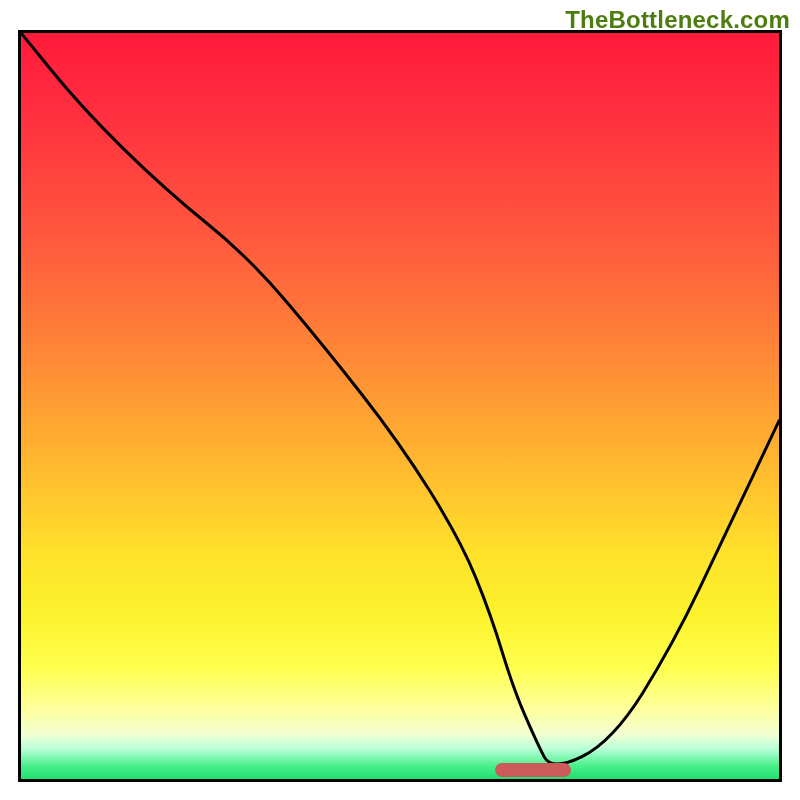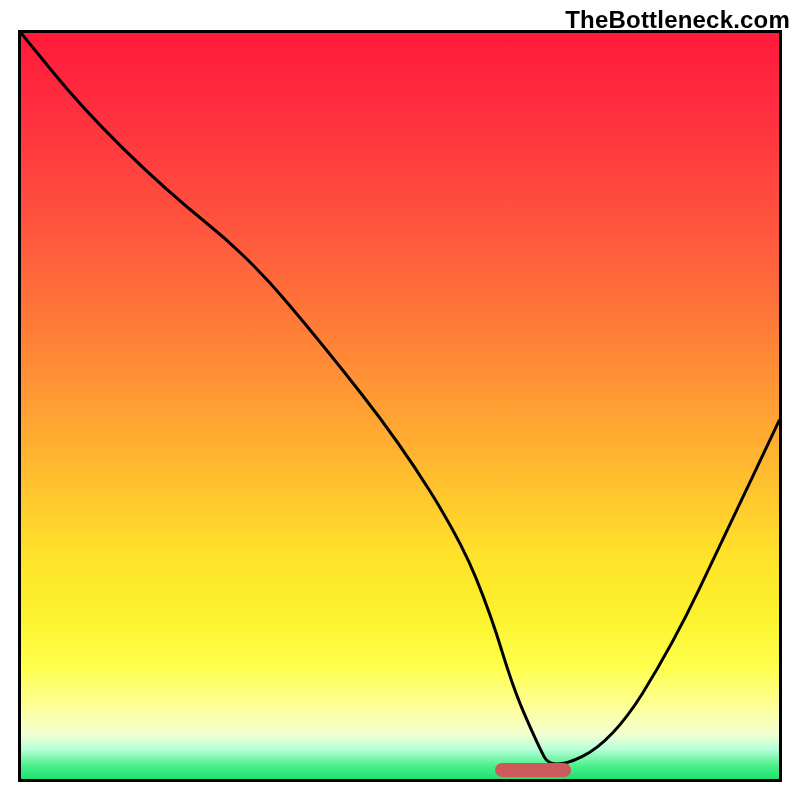--- a/index.html
+++ b/index.html
@@ -9,21 +9,21 @@
     width: 800px;
     height: 800px;
   }
   .watermark {
     position: absolute;
     top: 6px;
     right: 10px;
     font-family: Arial, Helvetica, sans-serif;
     font-size: 24px;
     font-weight: 600;
-    color: #000000;
+    color: #4d7c0f;
     letter-spacing: 0.2px;
   }
   .plot-frame {
     position: absolute;
     left: 18px;
     top: 30px;
     width: 764px;
     height: 752px;
     border: 3px solid #000;
     overflow: hidden;

